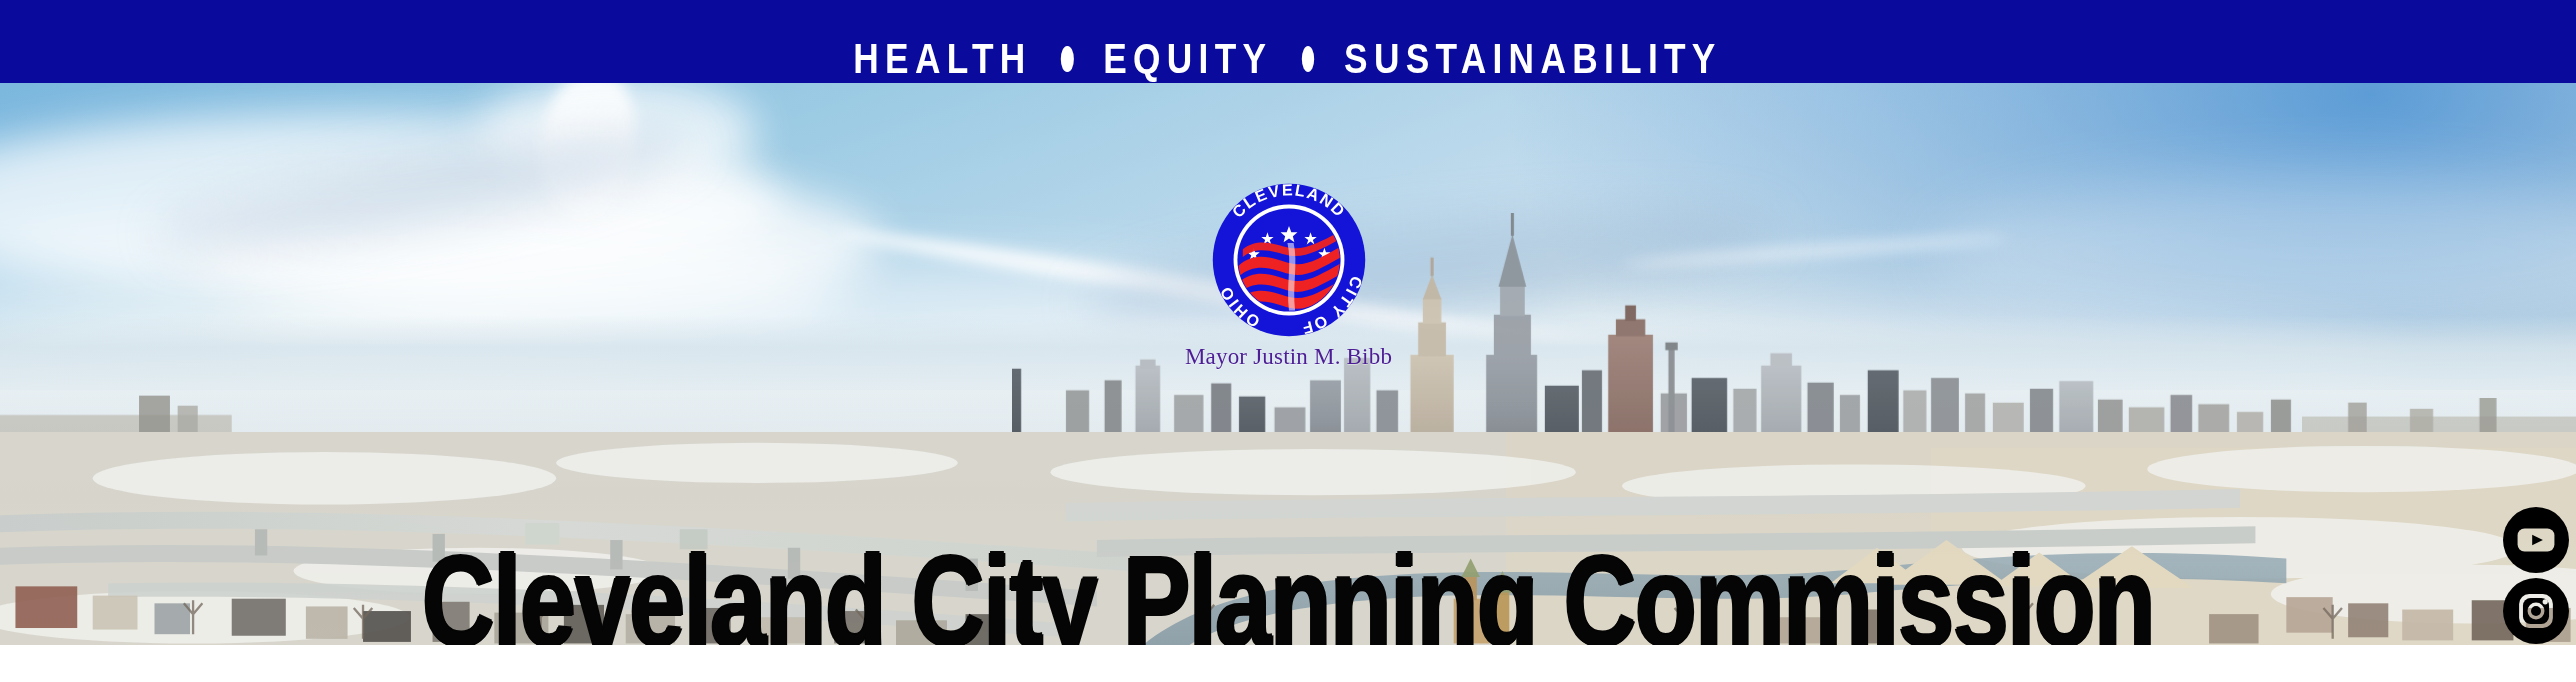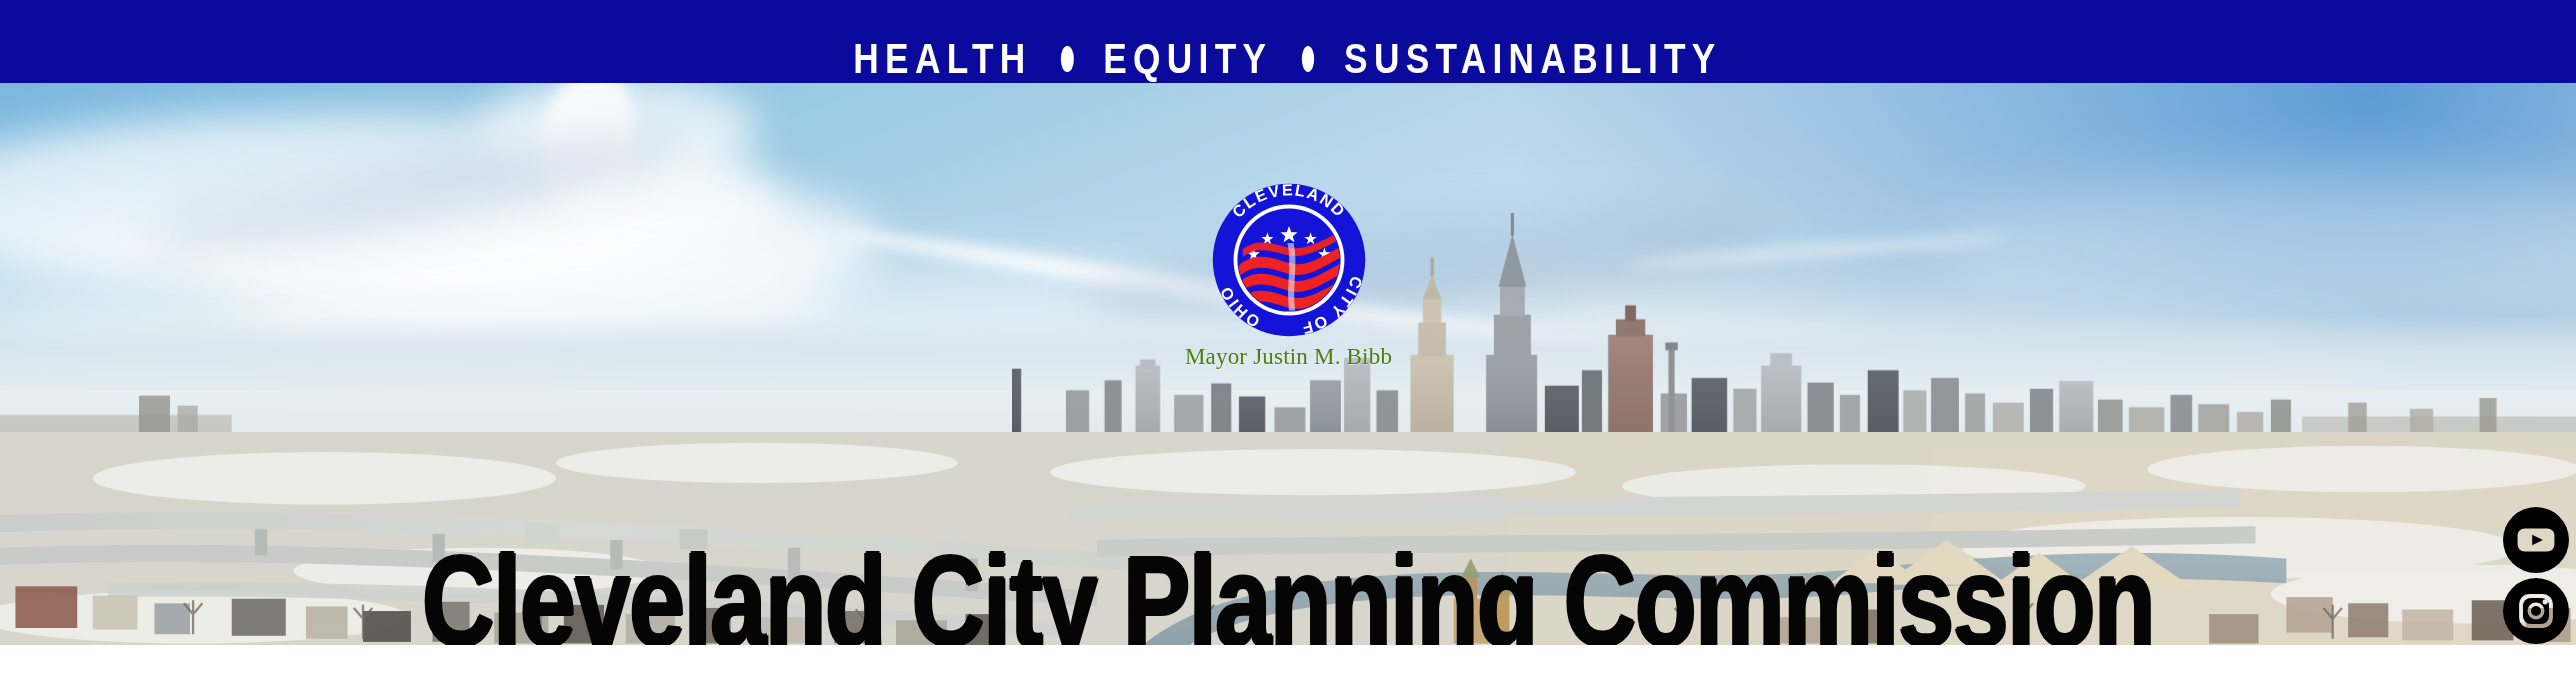--- a/index.html
+++ b/index.html
@@ -100,21 +100,21 @@
     color:#1414c8;
     font-family:"Liberation Sans",sans-serif;
     font-weight:bold;
     font-size:26px;
     letter-spacing:0.3px;
     white-space:nowrap;
     text-shadow:0 0.8px 0.8px rgba(255,255,255,.5);
   }
   .seal-mayor{
     margin-top:7px;
-    color:#4d7c0f;
+    color:#4c1d95;
     font-family:"Liberation Serif",serif;
     font-size:23px;
     letter-spacing:0.2px;
     white-space:nowrap;
     text-shadow:0 0.8px 0.8px rgba(255,255,255,.5);
   }
 
   
   .hero-title{
     position:absolute; left:0; right:0; top:454px;

